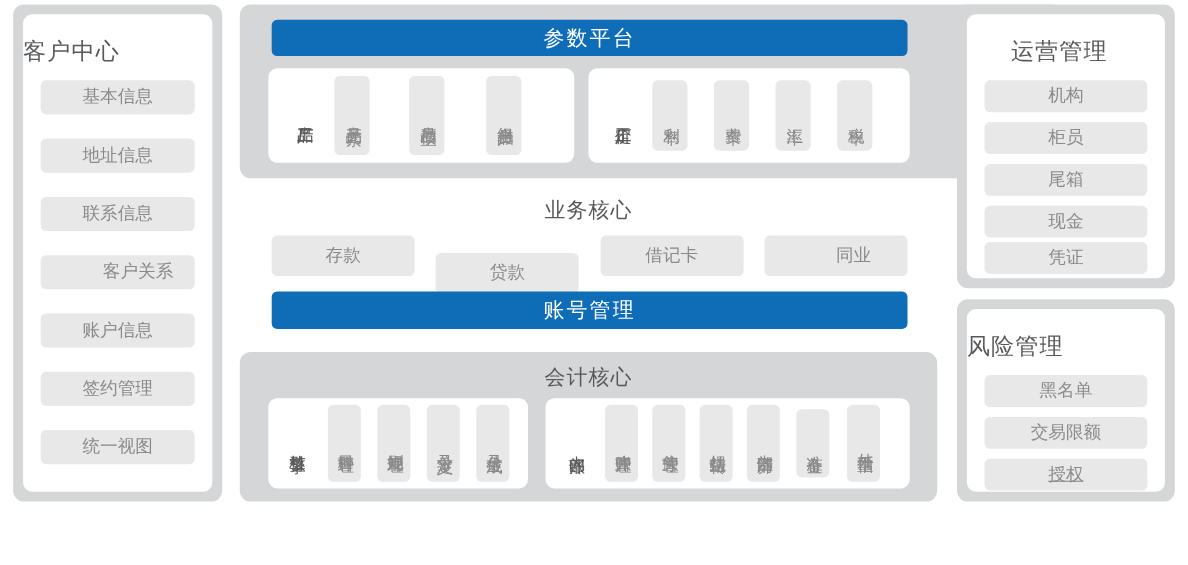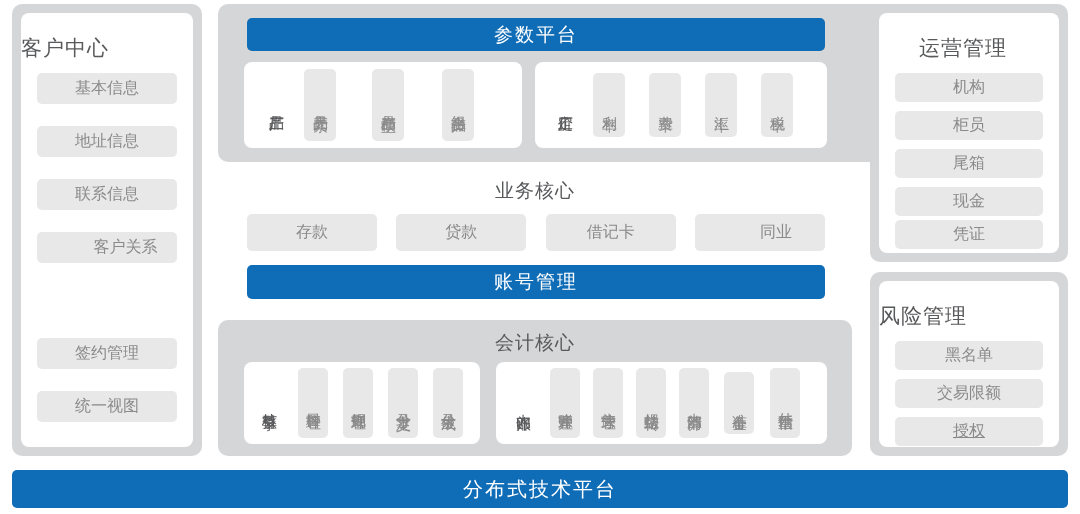--- a/index.html
+++ b/index.html
@@ -113,20 +113,23 @@
       </div>
       <div class="pill" style="position:absolute;left:16px;top:113px;width:140px;height:31px;">
         <span>地址信息</span>
       </div>
       <div class="pill" style="position:absolute;left:16px;top:166px;width:140px;height:31px;">
         <span>联系信息</span>
       </div>
       <div class="pill" style="position:absolute;left:16px;top:219px;width:140px;height:31px;padding-left:37px;">
         <span>客户关系</span>
       </div>
+      <div class="pill" style="position:absolute;left:16px;top:272px;width:140px;height:31px;">
+        <span>账户信息</span>
+      </div>
       <div class="pill" style="position:absolute;left:16px;top:325px;width:140px;height:31px;">
         <span>签约管理</span>
       </div>
       <div class="pill" style="position:absolute;left:16px;top:378px;width:140px;height:31px;">
         <span>统一视图</span>
       </div>
     </div>
   </div>
 
   <div class="shell" style="left:218px;top:4px;width:747px;height:158px;">
@@ -168,21 +171,21 @@
       </div>
     </div>
   </div>
 
   <div class="group-title" style="left:218px;top:178px;width:634px;">业务核心</div>
 
   <div class="row" style="left:247px;top:214px;width:578px;height:37px;justify-content:space-between;">
     <div class="pill" style="width:130px;height:37px;">
       <span>存款</span>
     </div>
-    <div class="pill" style="width:130px;height:37px;">
+    <div class="pill" style="width:130px;height:37px;margin-top:16px;">
       <span>贷款</span>
     </div>
     <div class="pill" style="width:130px;height:37px;">
       <span>借记卡</span>
     </div>
     <div class="pill" style="width:130px;height:37px;padding-left:32px;">
       <span>同业</span>
     </div>
   </div>
 
@@ -268,17 +271,14 @@
       </div>
       <div class="pill" style="position:absolute;left:16px;top:98px;width:148px;height:29px;">
         <span>交易限额</span>
       </div>
       <div class="pill" style="position:absolute;left:16px;top:136px;width:148px;height:29px;text-decoration:underline;">
         <span>授权</span>
       </div>
     </div>
   </div>
 
-  <div class="blue-bar" style="left:12px;top:470px;width:1056px;height:38px;font-size:20px;">
-    <span>分布式技术平台</span>
-  </div>
 
 </div>
 
 </body></html>

